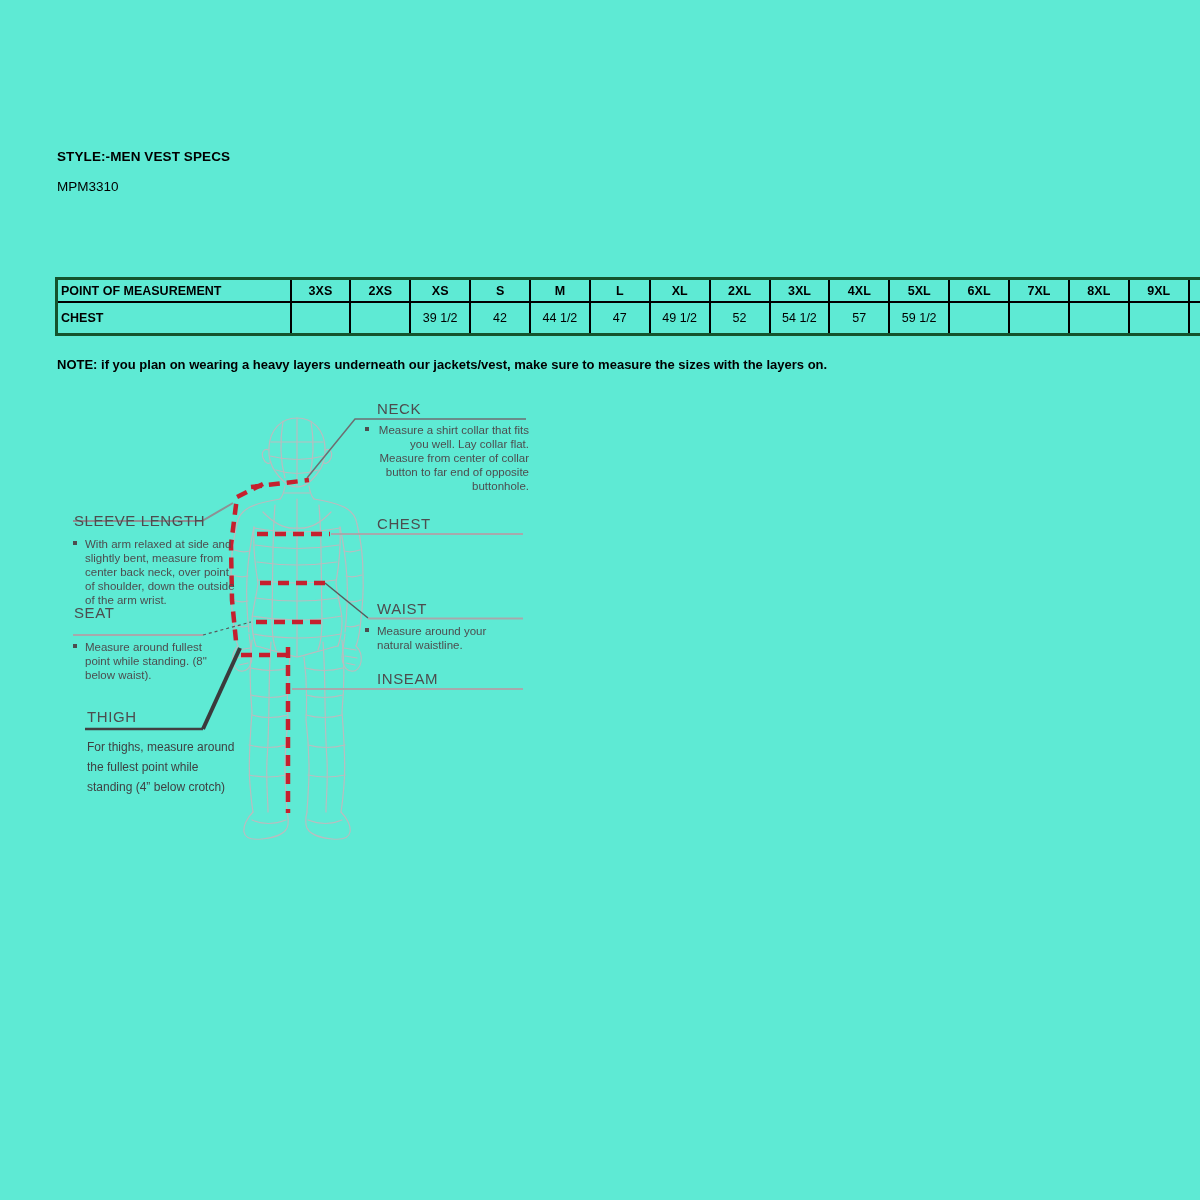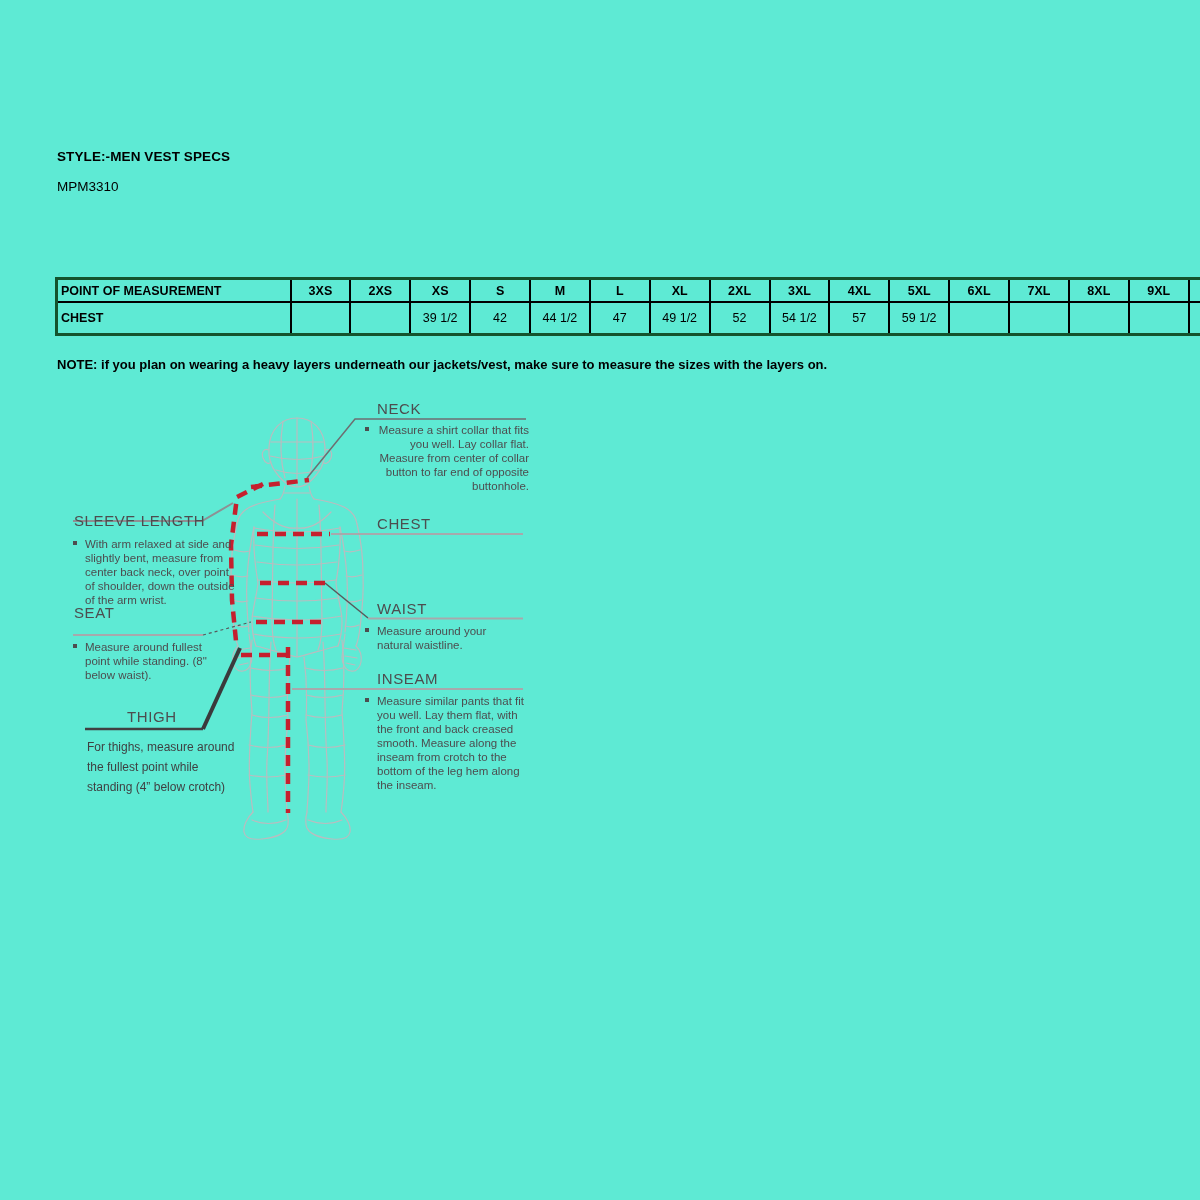--- a/index.html
+++ b/index.html
@@ -221,36 +221,32 @@
 
     <div class="g-head" style="left:377px;top:135px;">CHEST</div>
 
     <div class="g-head" style="left:377px;top:220px;">WAIST</div>
     <div class="g-text" style="left:377px;top:244px;width:135px;">
       <span class="sq"></span>
       <span>Measure around your natural waistline.</span>
     </div>
 
     <div class="g-head" style="left:377px;top:290px;">INSEAM</div>
-    <div class="g-text" style="left:377px;top:314px;width:152px;">
-      <span class="sq"></span>
-      <span>Measure similar pants that fit you well. Lay them flat, with the front and back creased smooth. Measure along the inseam from crotch to the bottom of the leg hem along the inseam.</span>
-    </div>
 
     <div class="g-head" style="left:74px;top:132px;">SLEEVE LENGTH</div>
     <div class="g-text" style="left:85px;top:157px;width:150px;">
       <span class="sq"></span>
       <span>With arm relaxed at side and slightly bent, measure from center back neck, over point of shoulder, down the outside of the arm wrist.</span>
     </div>
 
     <div class="g-head" style="left:74px;top:224px;">SEAT</div>
     <div class="g-text" style="left:85px;top:260px;width:140px;">
       <span class="sq"></span>
       <span>Measure around fullest point while standing. (8" below waist).</span>
     </div>
 
-    <div class="g-head" style="left:87px;top:328px;margin-left:40px;">THIGH</div>
+    <div class="g-head" style="left:87px;top:328px;">THIGH</div>
     <div class="g-text thigh-text" style="left:87px;top:357px;width:158px;">
       <span>For thighs, measure around the fullest point while standing (4” below crotch)</span>
     </div>
   </div>
 
 </div>
 
 </body></html>

